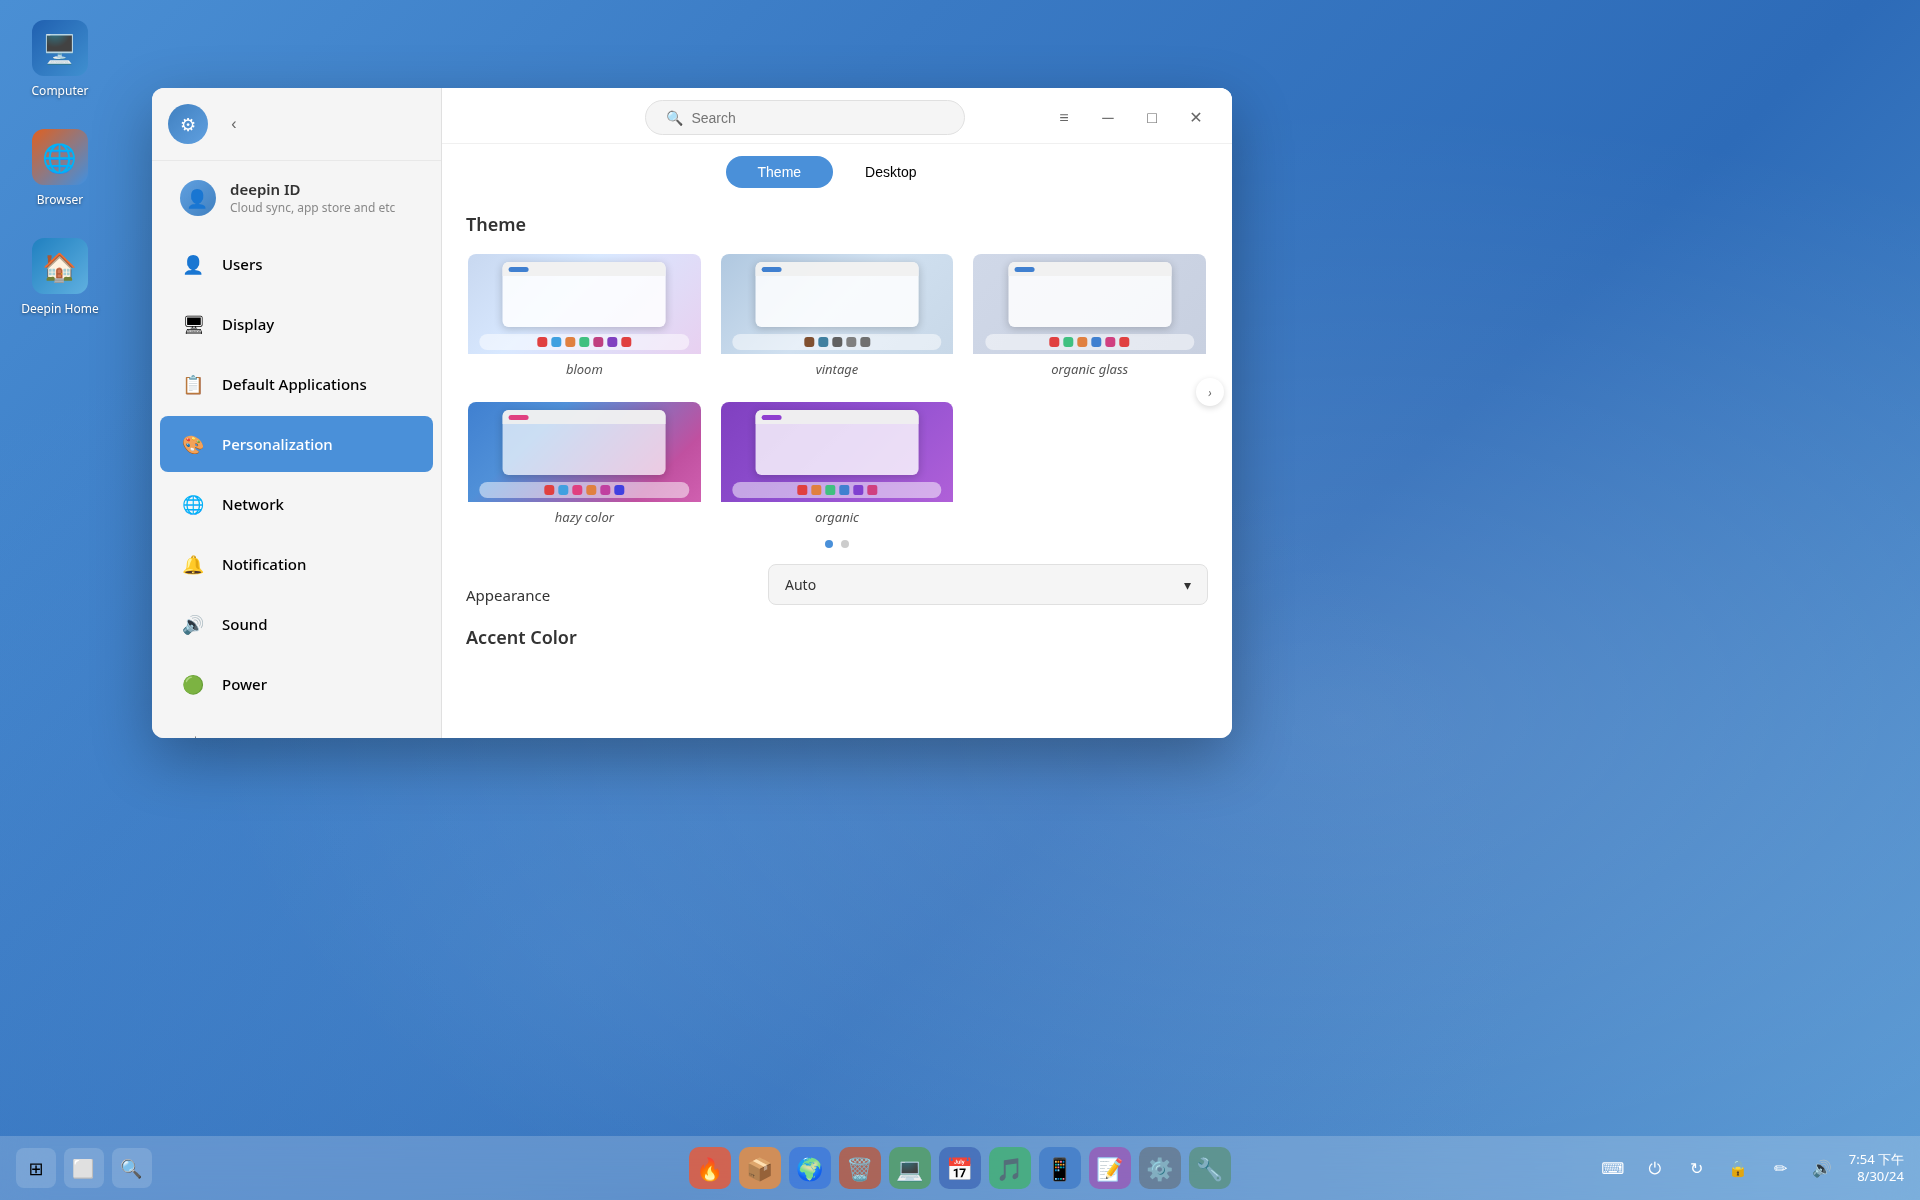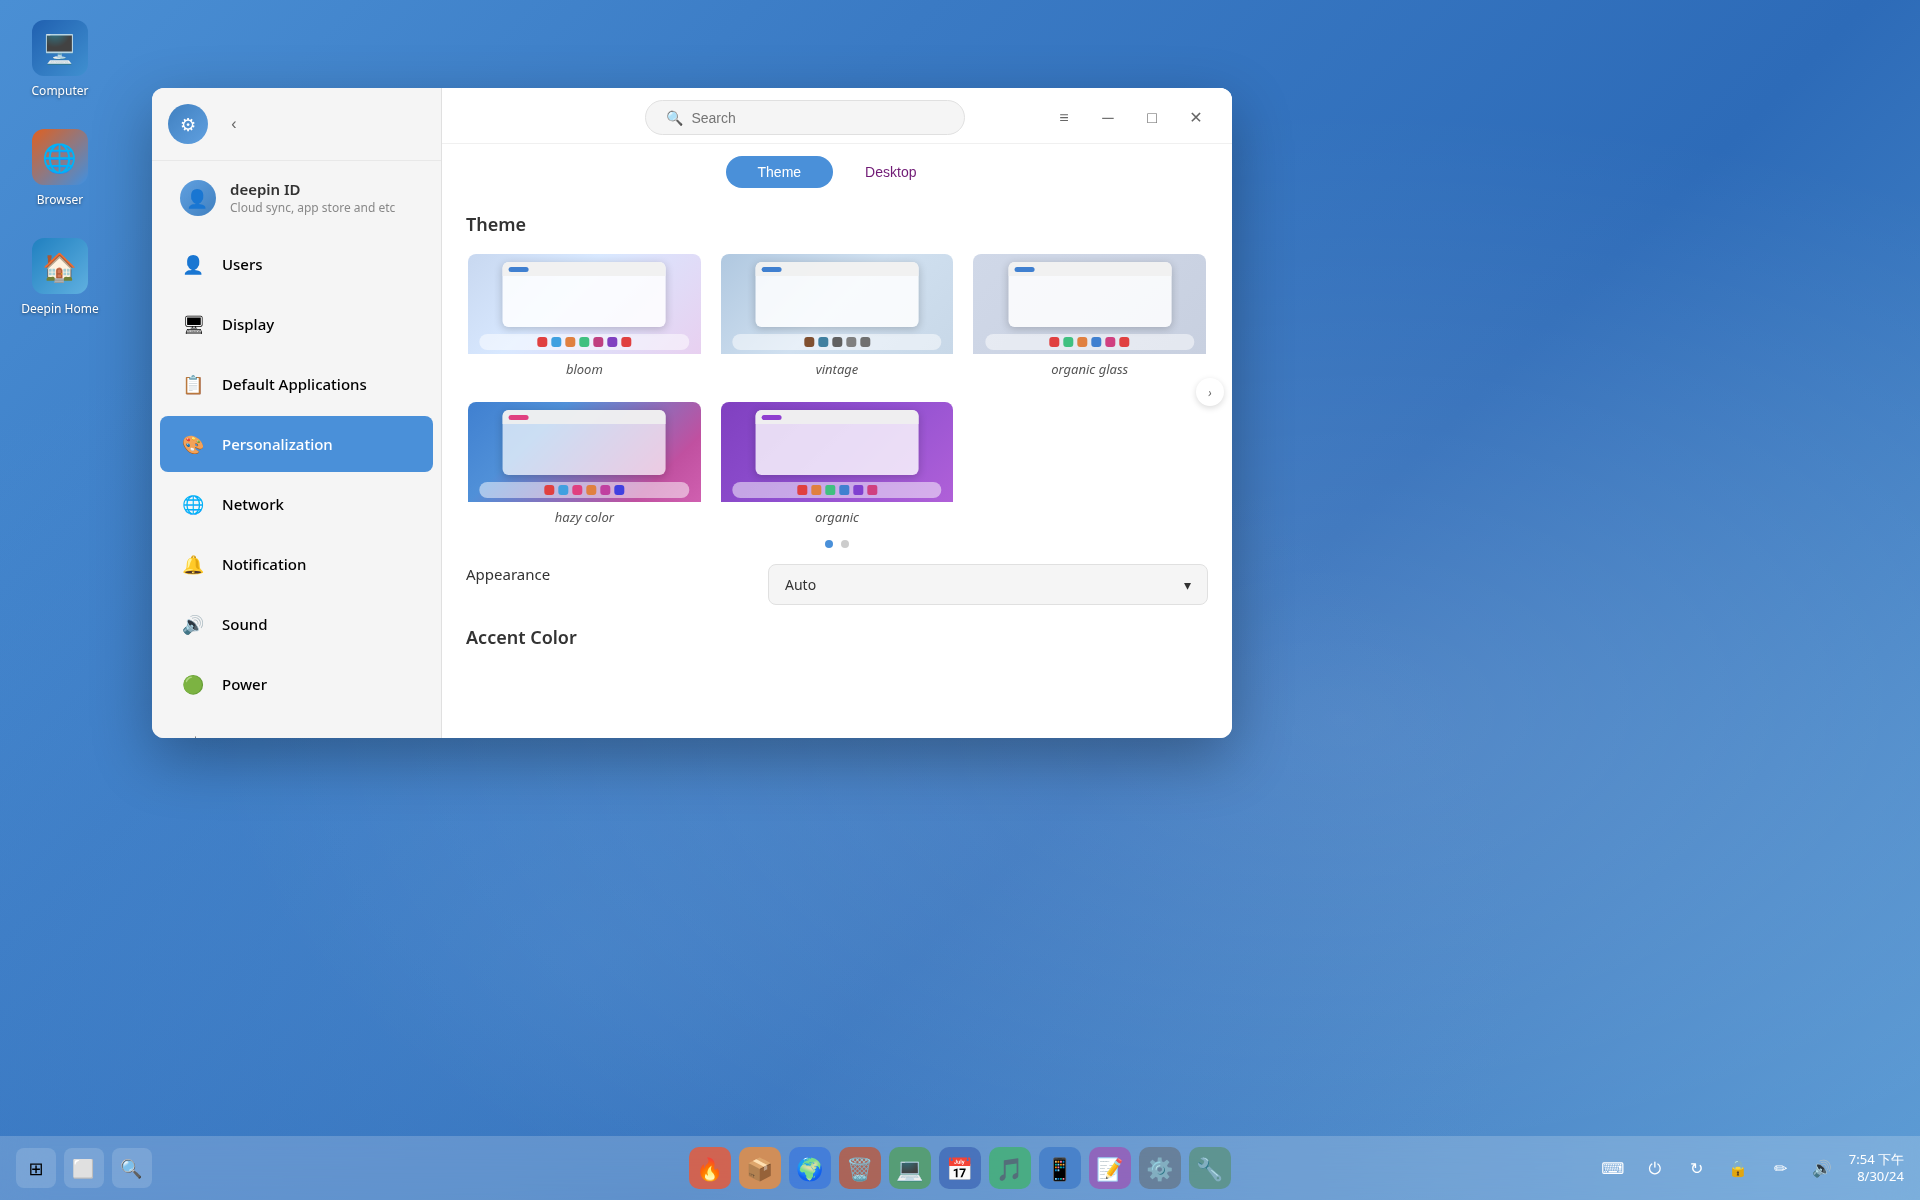--- a/index.html
+++ b/index.html
@@ -317,21 +317,21 @@
       font-weight: 500;
       border-radius: 20px;
       transition: all 0.2s;
     }
     .tab-btn.active {
       background: #4a90d9;
       color: white;
     }
     .tab-btn.inactive {
       background: transparent;
-      color: #701a75;
+      color: #000000;
     }
 
     
     .content-body {
       flex: 1;
       overflow-y: auto;
       padding: 16px 24px;
     }
 
     .section-title {
@@ -464,21 +464,21 @@
       justify-content: center;
       box-shadow: 0 2px 6px rgba(0,0,0,0.15);
       cursor: pointer;
       font-size: 12px;
       color: #666;
     }
 
     
     .appearance-row {
       display: flex;
-      align-items: flex-start;
+      align-items: flex-end;
       justify-content: space-between;
       margin-bottom: 20px;
     }
     .appearance-label {
       font-size: 15px;
       color: #333;
     }
     .appearance-select {
       display: flex;
       align-items: center;

